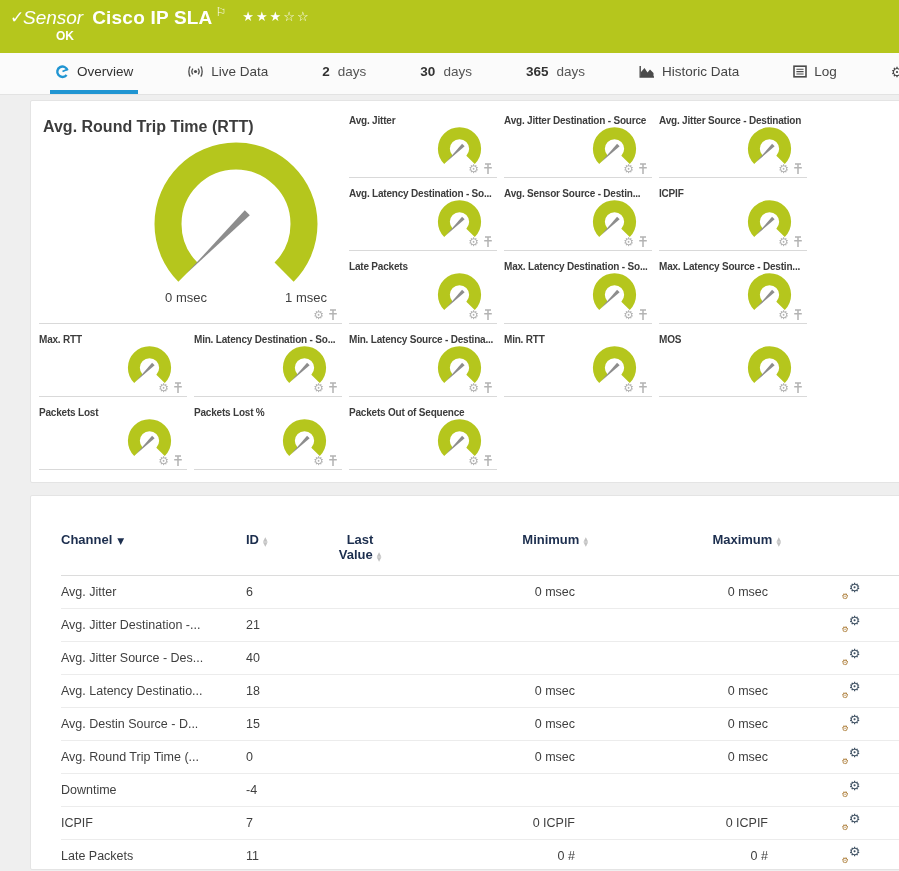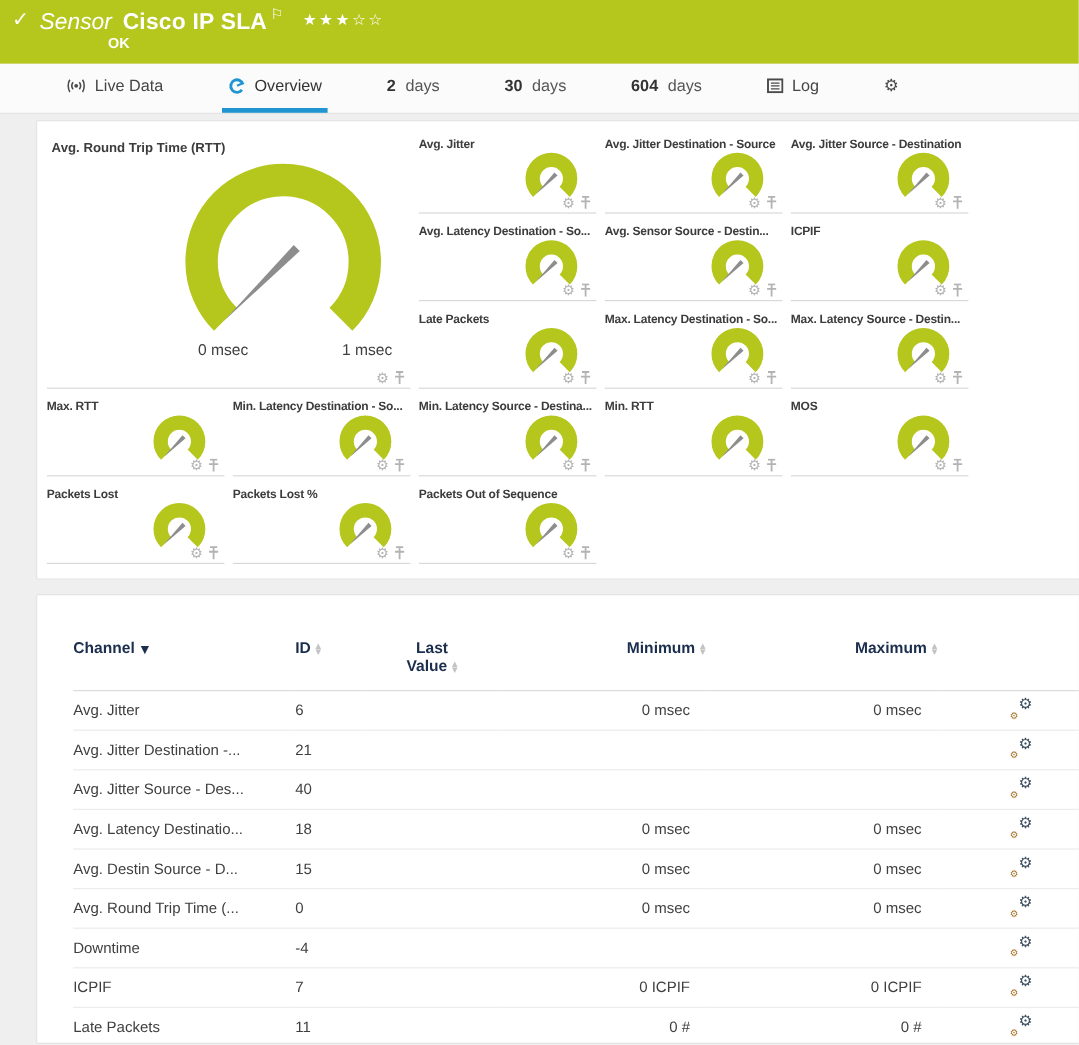--- a/index.html
+++ b/index.html
@@ -5,43 +5,43 @@
   html,body{margin:0;padding:0;}
   body{
     width:899px;height:871px;overflow:hidden;position:relative;
     background:#efefef;
     font-family:"Liberation Sans","DejaVu Sans",sans-serif;
     -webkit-font-smoothing:antialiased;
   }
   
   .banner{height:53px;background:#b5c61d;color:#fff;position:relative;}
   .banner .check{position:absolute;left:10px;top:7px;font-size:17px;font-weight:bold;font-family:"DejaVu Sans",sans-serif;}
-  .title-line{position:absolute;left:33px;top:5px;font-size:19px;white-space:nowrap;}
+  .title-line{position:absolute;left:23px;top:5px;font-size:19px;white-space:nowrap;}
   .kind{font-style:italic;font-weight:normal;margin-right:9px;}
   .sensor-title{font-weight:bold;letter-spacing:.2px;}
   .flag{font-size:12px;vertical-align:8px;margin-left:3px;font-family:"DejaVu Sans",sans-serif;}
   .stars{margin-left:16px;font-size:13px;letter-spacing:2px;vertical-align:3px;font-family:"DejaVu Sans",sans-serif;}
-  .status-ok{position:absolute;left:56px;top:29px;font-size:12px;font-weight:bold;margin-left:34px;}
+  .status-ok{position:absolute;left:56px;top:29px;font-size:12px;font-weight:bold;}
   
   .tabs{display:flex;height:42px;background:#fbfbfb;border-bottom:1px solid #e3e3e3;padding-left:50px;box-sizing:border-box;align-items:stretch;}
   .tab{display:flex;align-items:center;gap:7px;font-size:13.5px;color:#454545;border-bottom:4px solid transparent;padding:0 5px;margin-right:44px;cursor:pointer;box-sizing:border-box;white-space:nowrap;}
   .tab.active{border-bottom-color:#2095d2;color:#333;}
   .tab .num{font-weight:bold;color:#333;margin-right:1px;}
   .tab .unit{color:#555;}
   .tab-icon{display:inline-flex;align-items:center;}
   .gear-txt{font-family:"DejaVu Sans",sans-serif;font-size:14px;color:#4a4a4a;line-height:1;}
   
   main{padding:5px 0 0 30px;}
   .panel{background:#fff;border:1px solid #e4e4e4;border-radius:2px;width:930px;box-sizing:border-box;}
   .gauge-panel{padding:10px 0 12px 8px;}
   .grid{display:grid;grid-template-columns:repeat(5,148px);column-gap:7px;grid-auto-rows:67px;row-gap:6px;}
   .tile{position:relative;border-bottom:1px solid #d9d9d9;overflow:hidden;}
   .tile-large{grid-column:1 / span 2;grid-row:1 / span 3;}
   .tile-title{font-size:10px;font-weight:bold;color:#3c3c3c;white-space:nowrap;letter-spacing:-0.2px;padding-top:4px;}
-  .tile-large .tile-title{font-size:11px;letter-spacing:0;padding:7px 0 0 4px;}
+  .tile-large .tile-title{font-size:16px;letter-spacing:0;padding:7px 0 0 4px;}
   .arc{fill:none;stroke:#b5c61d;stroke-width:13;}
   .gauge-lg .arc{stroke-width:27;}
   .needle{fill:#8d8d8d;}
   .gauge-sm{position:absolute;top:11px;right:9px;}
   .gauge-lg{display:block;margin:0 6px 0 auto;}
   .gauge-lg text{font-size:13px;fill:#3f3f3f;}
   .tile-icons{position:absolute;right:4px;bottom:2px;display:flex;align-items:center;gap:4px;}
   .gear-glyph{font-family:"DejaVu Sans",sans-serif;font-size:12px;color:#b3b3b3;line-height:1;cursor:pointer;}
   
   .table-panel{margin-top:12px;padding:36px 0 0 30px;height:375px;}
@@ -67,52 +67,61 @@
 
 <header class="banner">
   <span class="check">✓</span>
   <div class="title-line">
     <span class="kind">Sensor</span><span class="sensor-title">Cisco IP SLA</span><span class="flag">⚐</span><span class="stars">★★★☆☆</span>
   </div>
   <div class="status-ok">OK</div>
 </header>
 
 <nav class="tabs">
+  <div class="tab active">
+    <span class="tab-icon">
+      <svg width="15" height="15" viewBox="0 0 15 15">
+          <path d="M11.6 10.9 A5.2 5.2 0 1 1 12.5 6.4" fill="none" stroke="#2095d2" stroke-width="2.4"></path>
+          <path d="M7.5 7.5 L12.6 5.2" stroke="#2095d2" stroke-width="1.8"></path>
+        </svg>
+    </span>
+    <span>Overview</span>
+  </div>
   <div class="tab">
     <span class="tab-icon">
       <svg width="17" height="13" viewBox="0 0 17 13">
           <circle cx="8.5" cy="6.5" r="1.6" fill="#4a4a4a"></circle>
           <path d="M5.9 3.6 C4.7 5.2 4.7 7.8 5.9 9.4" stroke="#4a4a4a" fill="none" stroke-width="1.3"></path>
           <path d="M11.1 3.6 C12.3 5.2 12.3 7.8 11.1 9.4" stroke="#4a4a4a" fill="none" stroke-width="1.3"></path>
           <path d="M3.2 1.4 C1.4 3.9 1.4 9.1 3.2 11.6" stroke="#4a4a4a" fill="none" stroke-width="1.3"></path>
           <path d="M13.8 1.4 C15.6 3.9 15.6 9.1 13.8 11.6" stroke="#4a4a4a" fill="none" stroke-width="1.3"></path>
         </svg>
     </span>
     <span>Live Data</span>
   </div>
-  <div class="tab active">
+  <div class="tab">
+    <span class="num">2</span>
+    <span class="unit">days</span>
+  </div>
+  <div class="tab">
+    <span class="num">30</span>
+    <span class="unit">days</span>
+  </div>
+  <div class="tab">
+    <span class="num">365</span>
+    <span class="unit">days</span>
+  </div>
+  <div class="tab">
     <span class="tab-icon">
-      <svg width="15" height="15" viewBox="0 0 15 15">
-          <path d="M11.6 10.9 A5.2 5.2 0 1 1 12.5 6.4" fill="none" stroke="#2095d2" stroke-width="2.4"></path>
-          <path d="M7.5 7.5 L12.6 5.2" stroke="#2095d2" stroke-width="1.8"></path>
+      <svg width="16" height="13" viewBox="0 0 16 13">
+          <path d="M2 12 L2 7 L5.5 3 L8.5 7.5 L11 4.5 L14.5 8 L14.5 12 Z" fill="#4a4a4a"></path>
+          <path d="M1.2 1 L1.2 12 L15 12" stroke="#4a4a4a" fill="none" stroke-width="1.4"></path>
         </svg>
     </span>
-    <span>Overview</span>
-  </div>
-  <div class="tab">
-    <span class="num">2</span>
-    <span class="unit">days</span>
-  </div>
-  <div class="tab">
-    <span class="num">30</span>
-    <span class="unit">days</span>
-  </div>
-  <div class="tab">
-    <span class="num">604</span>
-    <span class="unit">days</span>
+    <span>Historic Data</span>
   </div>
   <div class="tab">
     <span class="tab-icon">
       <svg width="14" height="13" viewBox="0 0 14 13">
           <rect x="1" y="1.2" width="12" height="10.6" fill="none" stroke="#4a4a4a" stroke-width="1.6"></rect>
           <path d="M3.4 4.2 h7.2 M3.4 6.6 h7.2 M3.4 9 h7.2" stroke="#4a4a4a" stroke-width="1.1"></path>
         </svg>
     </span>
     <span>Log</span>
   </div>

